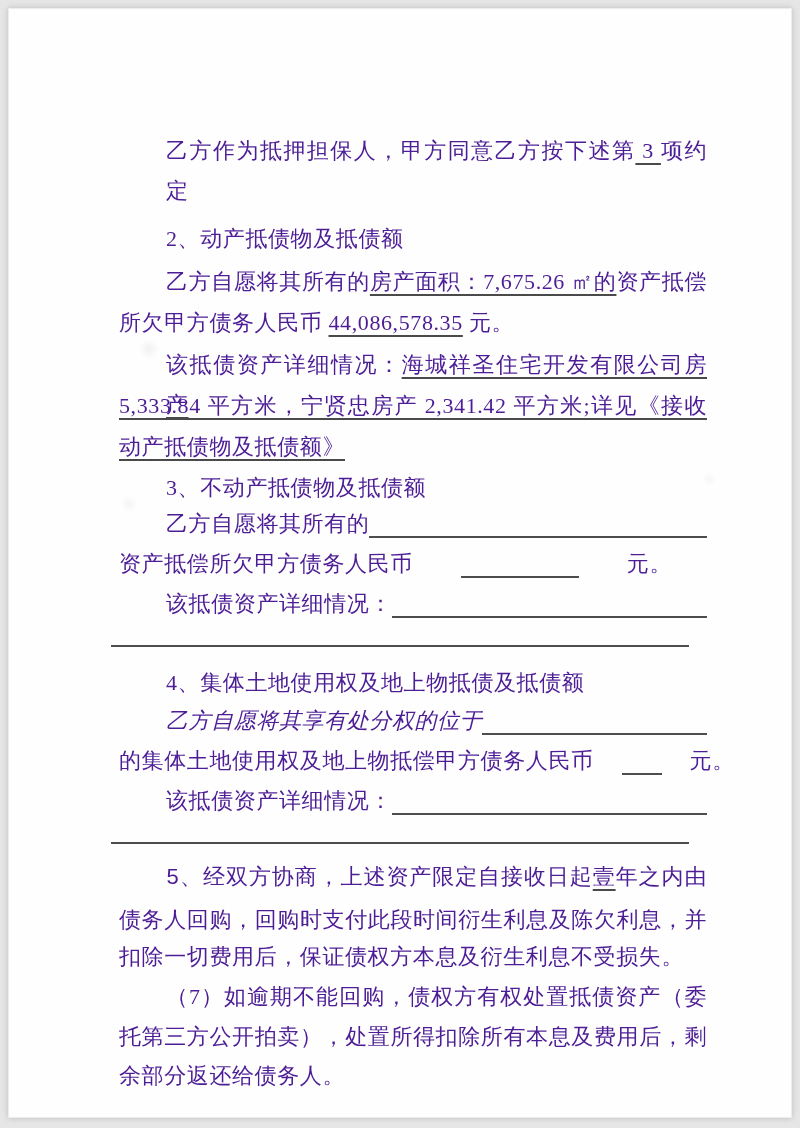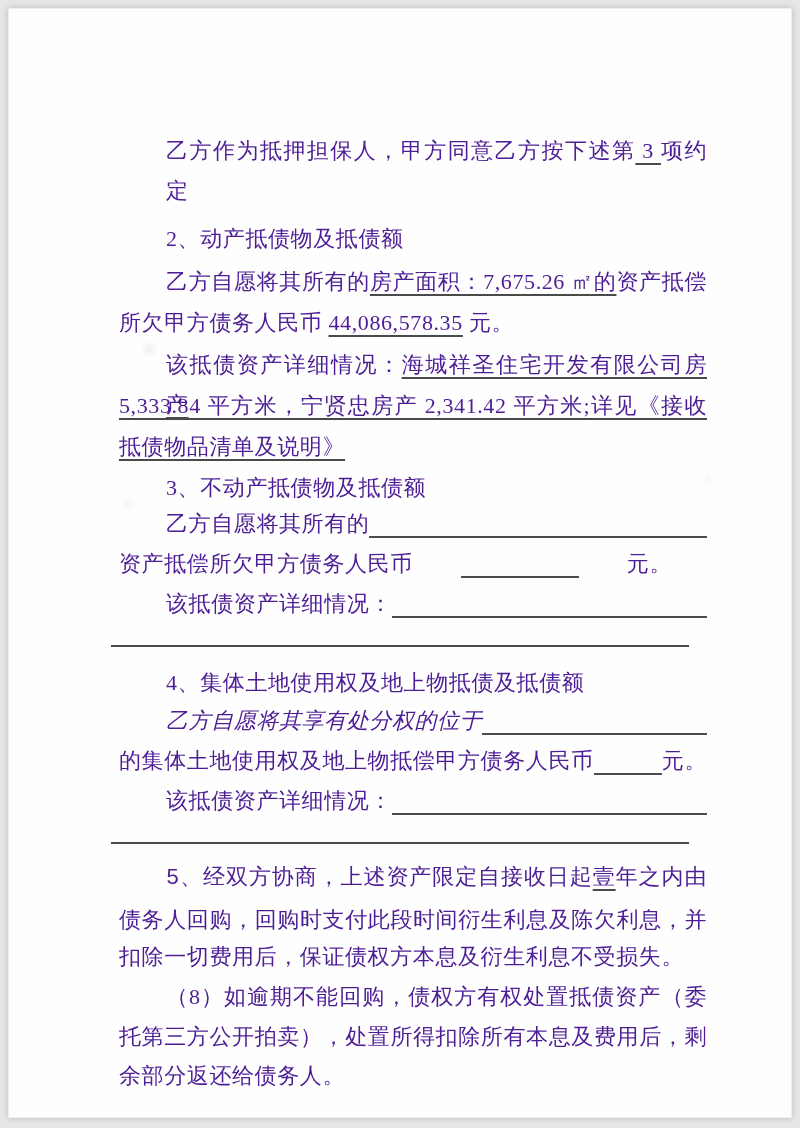--- a/index.html
+++ b/index.html
@@ -73,52 +73,52 @@
 
 <div class="canvas">
   <div class="page">
     <div class="content" id="doc-content">
         <div class="line indent fill" style="top: 86px;"><span>乙方作为抵押担保人，甲方同意乙方按下述第</span><span class="u"> 3 </span><span>项约定</span></div>
         <div class="line indent" style="top: 174px;"><span>2、动产抵债物及抵债额</span></div>
         <div class="line indent fill" style="top: 217px;"><span>乙方自愿将其所有的</span><span class="u">房产面积：7,675.26 ㎡的</span><span>资产抵偿</span></div>
         <div class="line" style="top: 258px;"><span>所欠甲方债务人民币 </span><span class="u">44,086,578.35</span><span> 元。</span></div>
         <div class="line indent fill" style="top: 300px;"><span>该抵债资产详细情况：</span><span class="u">海城祥圣住宅开发有限公司房产</span></div>
         <div class="line fill" style="top: 341px;"><span class="u">5,333.84 平方米，宁贤忠房产 2,341.42 平方米;详见《接收</span></div>
-        <div class="line" style="top: 382px;"><span class="u">抵债物品清单及说明》</span></div>
+        <div class="line" style="top: 382px;"><span class="u">动产抵债物及抵债额》</span></div>
         <div class="line indent" style="top: 423px;"><span>3、不动产抵债物及抵债额</span></div>
         <div class="line indent flexline" style="top: 459px;">
           <span>乙方自愿将其所有的</span>
           <span class="blank grow"></span>
         </div>
         <div class="line flexline" style="top: 499px; gap: 48px;">
           <span>资产抵偿所欠甲方债务人民币</span>
           <span class="blank" style="width: 118px;"></span>
           <span>元。</span>
         </div>
         <div class="line indent flexline" style="top: 539px;">
           <span>该抵债资产详细情况：</span>
           <span class="blank grow"></span>
         </div>
         <div class="rule" style="top: 580px;"></div>
         <div class="line indent" style="top: 618px;"><span>4、集体土地使用权及地上物抵债及抵债额</span></div>
         <div class="line indent flexline" style="top: 656px; font-style: italic;">
           <span>乙方自愿将其享有处分权的位于</span>
           <span class="blank grow"></span>
         </div>
-        <div class="line flexline" style="top: 696px;">
+        <div class="line flexline" style="top: 696px; gap: 28px;">
           <span>的集体土地使用权及地上物抵偿甲方债务人民币</span>
           <span class="blank grow"></span>
           <span>元。</span>
         </div>
         <div class="line indent flexline" style="top: 736px;">
           <span>该抵债资产详细情况：</span>
           <span class="blank grow"></span>
         </div>
         <div class="rule" style="top: 777px;"></div>
         <div class="line indent fill" style="top: 814px; font-family: Liberation Mono, monospace;"><span>5、经双方协商，上述资产限定自接收日起</span><span class="u">壹</span><span>年之内由</span></div>
         <div class="line fill" style="top: 855px;"><span>债务人回购，回购时支付此段时间衍生利息及陈欠利息，并</span></div>
         <div class="line" style="top: 894px; font-family: Liberation Mono, monospace;"><span>扣除一切费用后，保证债权方本息及衍生利息不受损失。</span></div>
-        <div class="line indent fill" style="top: 932px;"><span>（8）如逾期不能回购，债权方有权处置抵债资产（委</span></div>
+        <div class="line indent fill" style="top: 932px;"><span>（7）如逾期不能回购，债权方有权处置抵债资产（委</span></div>
         <div class="line fill" style="top: 972px;"><span>托第三方公开拍卖），处置所得扣除所有本息及费用后，剩</span></div>
         <div class="line" style="top: 1011px;"><span>余部分返还给债务人。</span></div>
       </div>
   </div>
 </div>
 
 </body></html>

